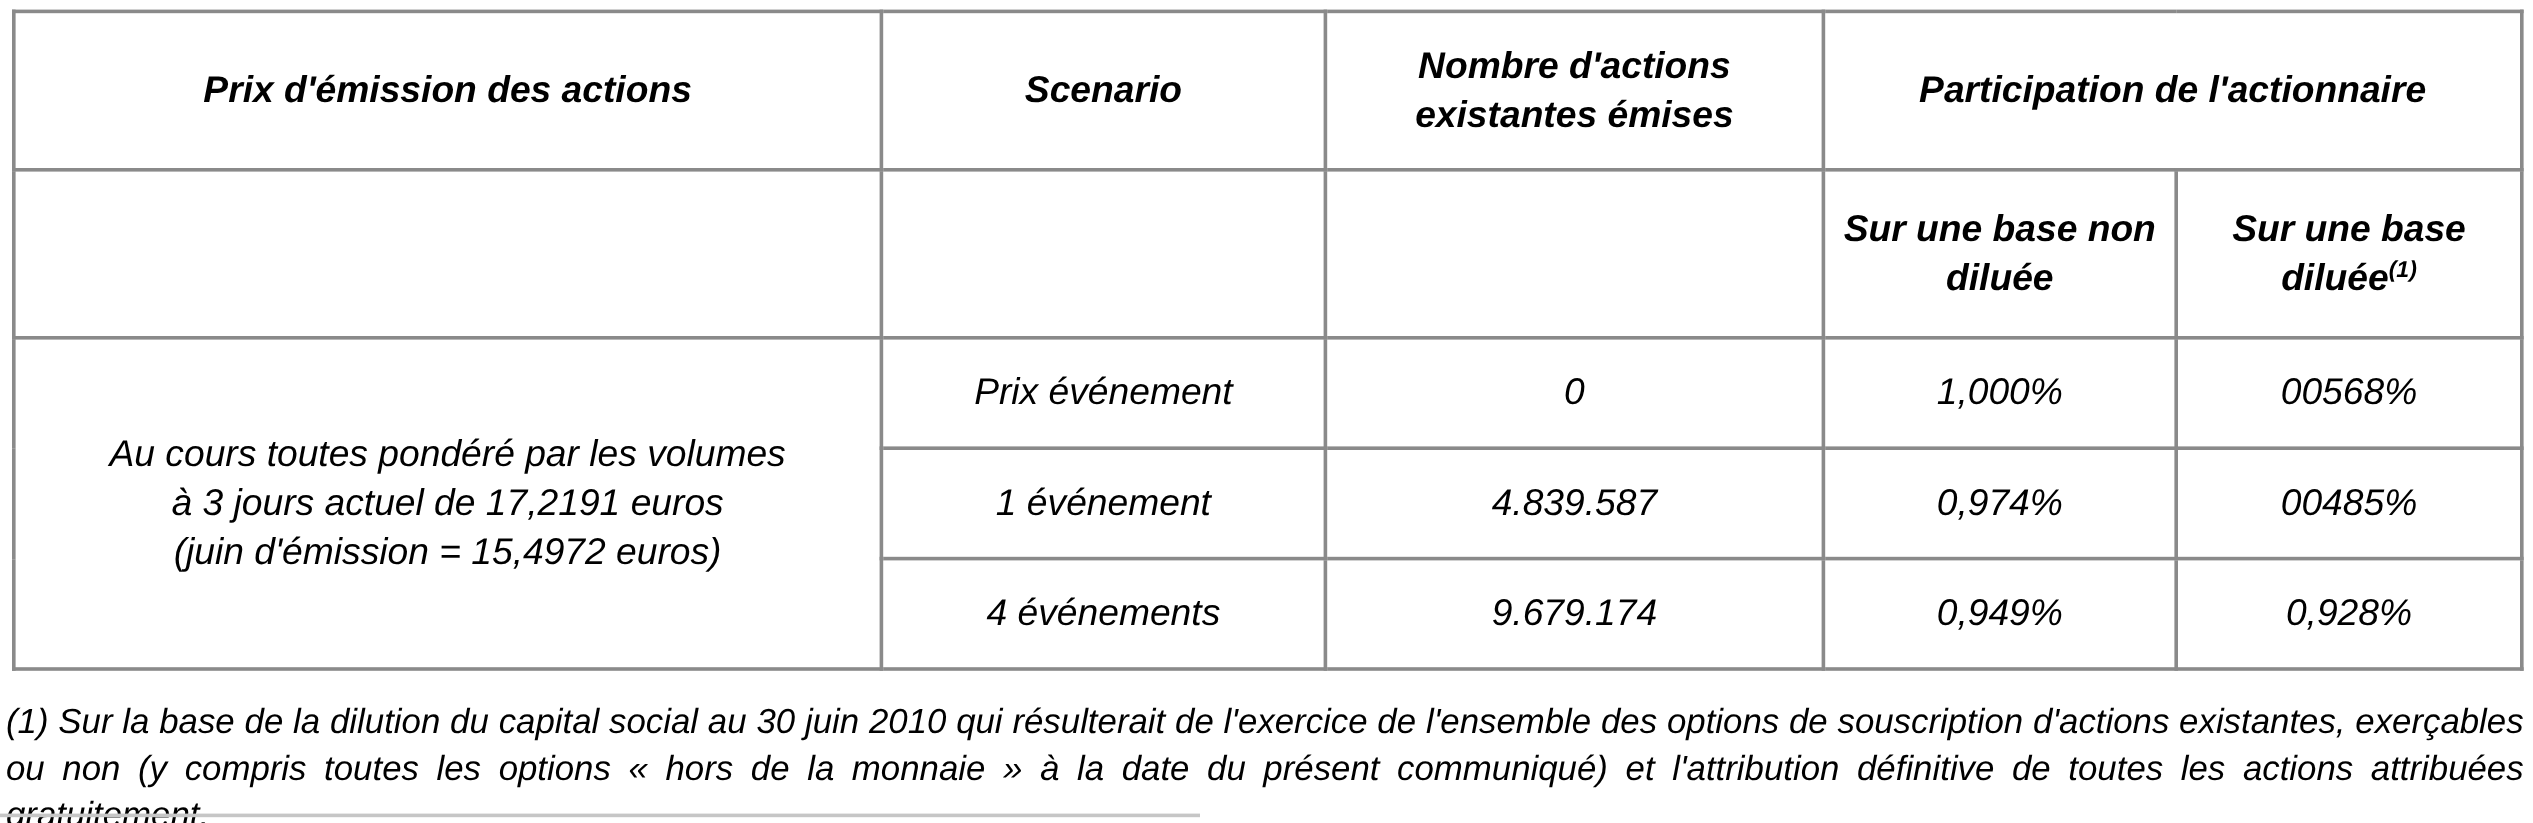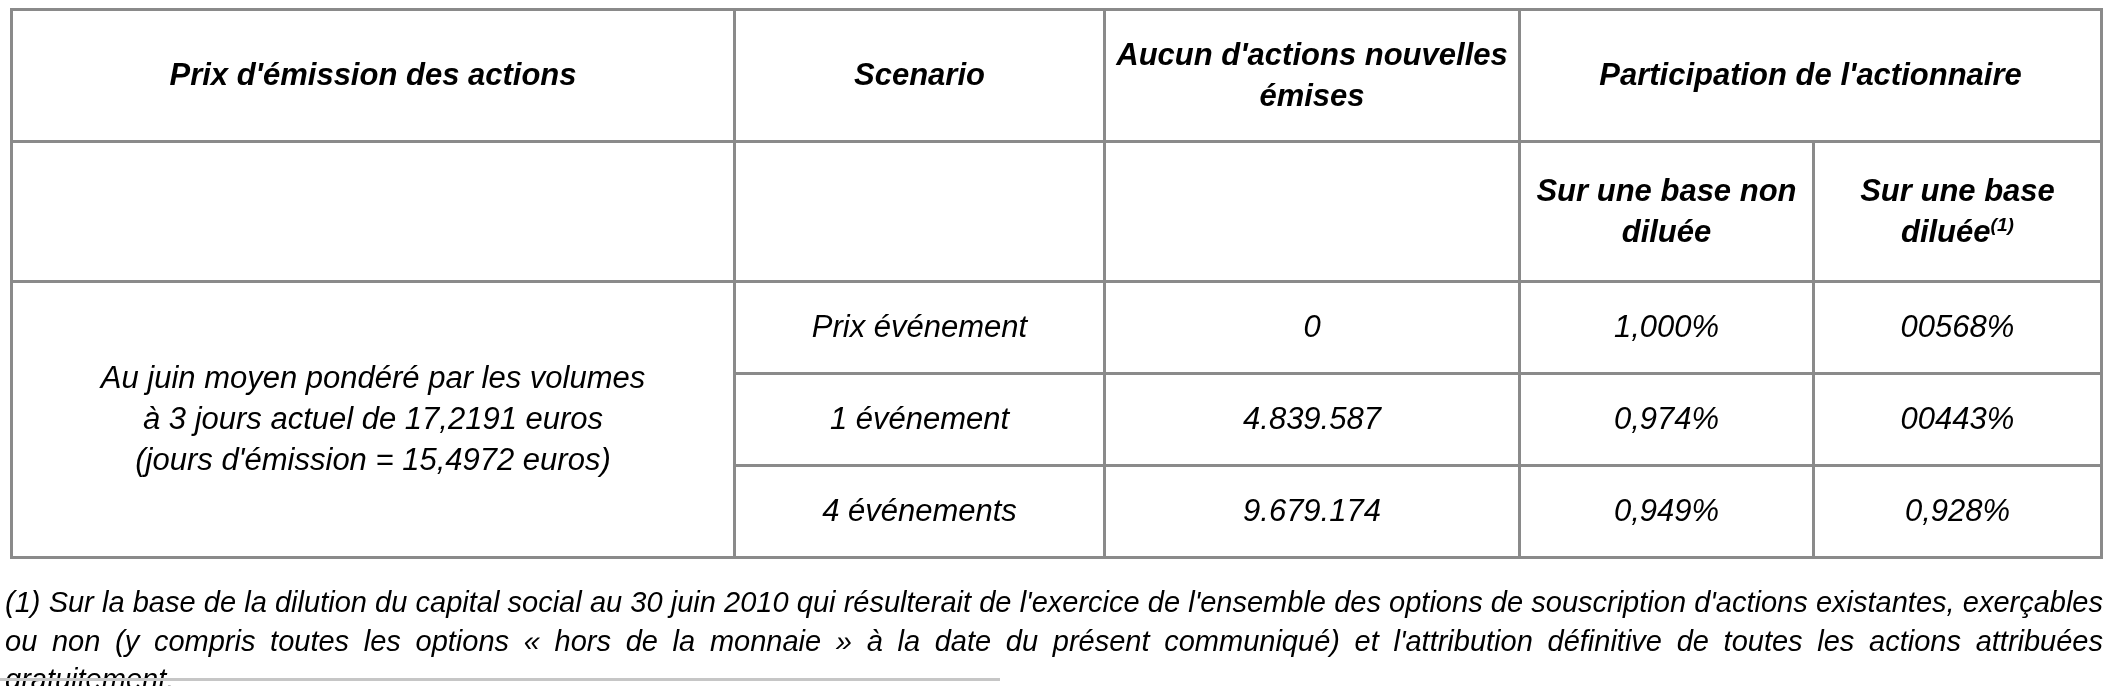--- a/index.html
+++ b/index.html
@@ -69,46 +69,46 @@
       <col style="width:723px">
       <col style="width:370px">
       <col style="width:415px">
       <col style="width:294px">
       <col style="width:288px">
     </colgroup>
     <tbody>
         <tr class="r-head1">
       <td class="hdr">Prix d'émission des actions</td>
       <td class="hdr">Scenario</td>
-      <td class="hdr">Aucun d'actions nouvelles émises</td>
+      <td class="hdr">Nombre d'actions existantes émises</td>
       <td class="hdr" colspan="2">Participation de l'actionnaire</td>
     </tr>
     <tr class="r-head2">
       <td></td>
       <td></td>
       <td></td>
       <td class="hdr"><span>Sur une base non diluée</span></td>
       <td class="hdr"><span>Sur une base diluée</span><span class="sup">(1)</span></td>
     </tr>
     <tr class="r-data">
       <td rowspan="3">
-        <span class="price-line">Au juin moyen pondéré par les volumes</span>
+        <span class="price-line">Au cours toutes pondéré par les volumes</span>
         <span class="price-line">à 3 jours actuel de 17,2191 euros</span>
-        <span class="price-line">(jours d'émission = 15,4972 euros)</span>
+        <span class="price-line">(juin d'émission = 15,4972 euros)</span>
       </td>
       <td>Prix événement</td>
       <td>0</td>
       <td>1,000%</td>
       <td>00568%</td>
     </tr>
     <tr class="r-data">
       <td>1 événement</td>
       <td>4.839.587</td>
       <td>0,974%</td>
-      <td>00443%</td>
+      <td>00485%</td>
     </tr>
     <tr class="r-data">
       <td>4 événements</td>
       <td>9.679.174</td>
       <td>0,949%</td>
       <td>0,928%</td>
     </tr>
   </tbody>
     </table>
 </div>

